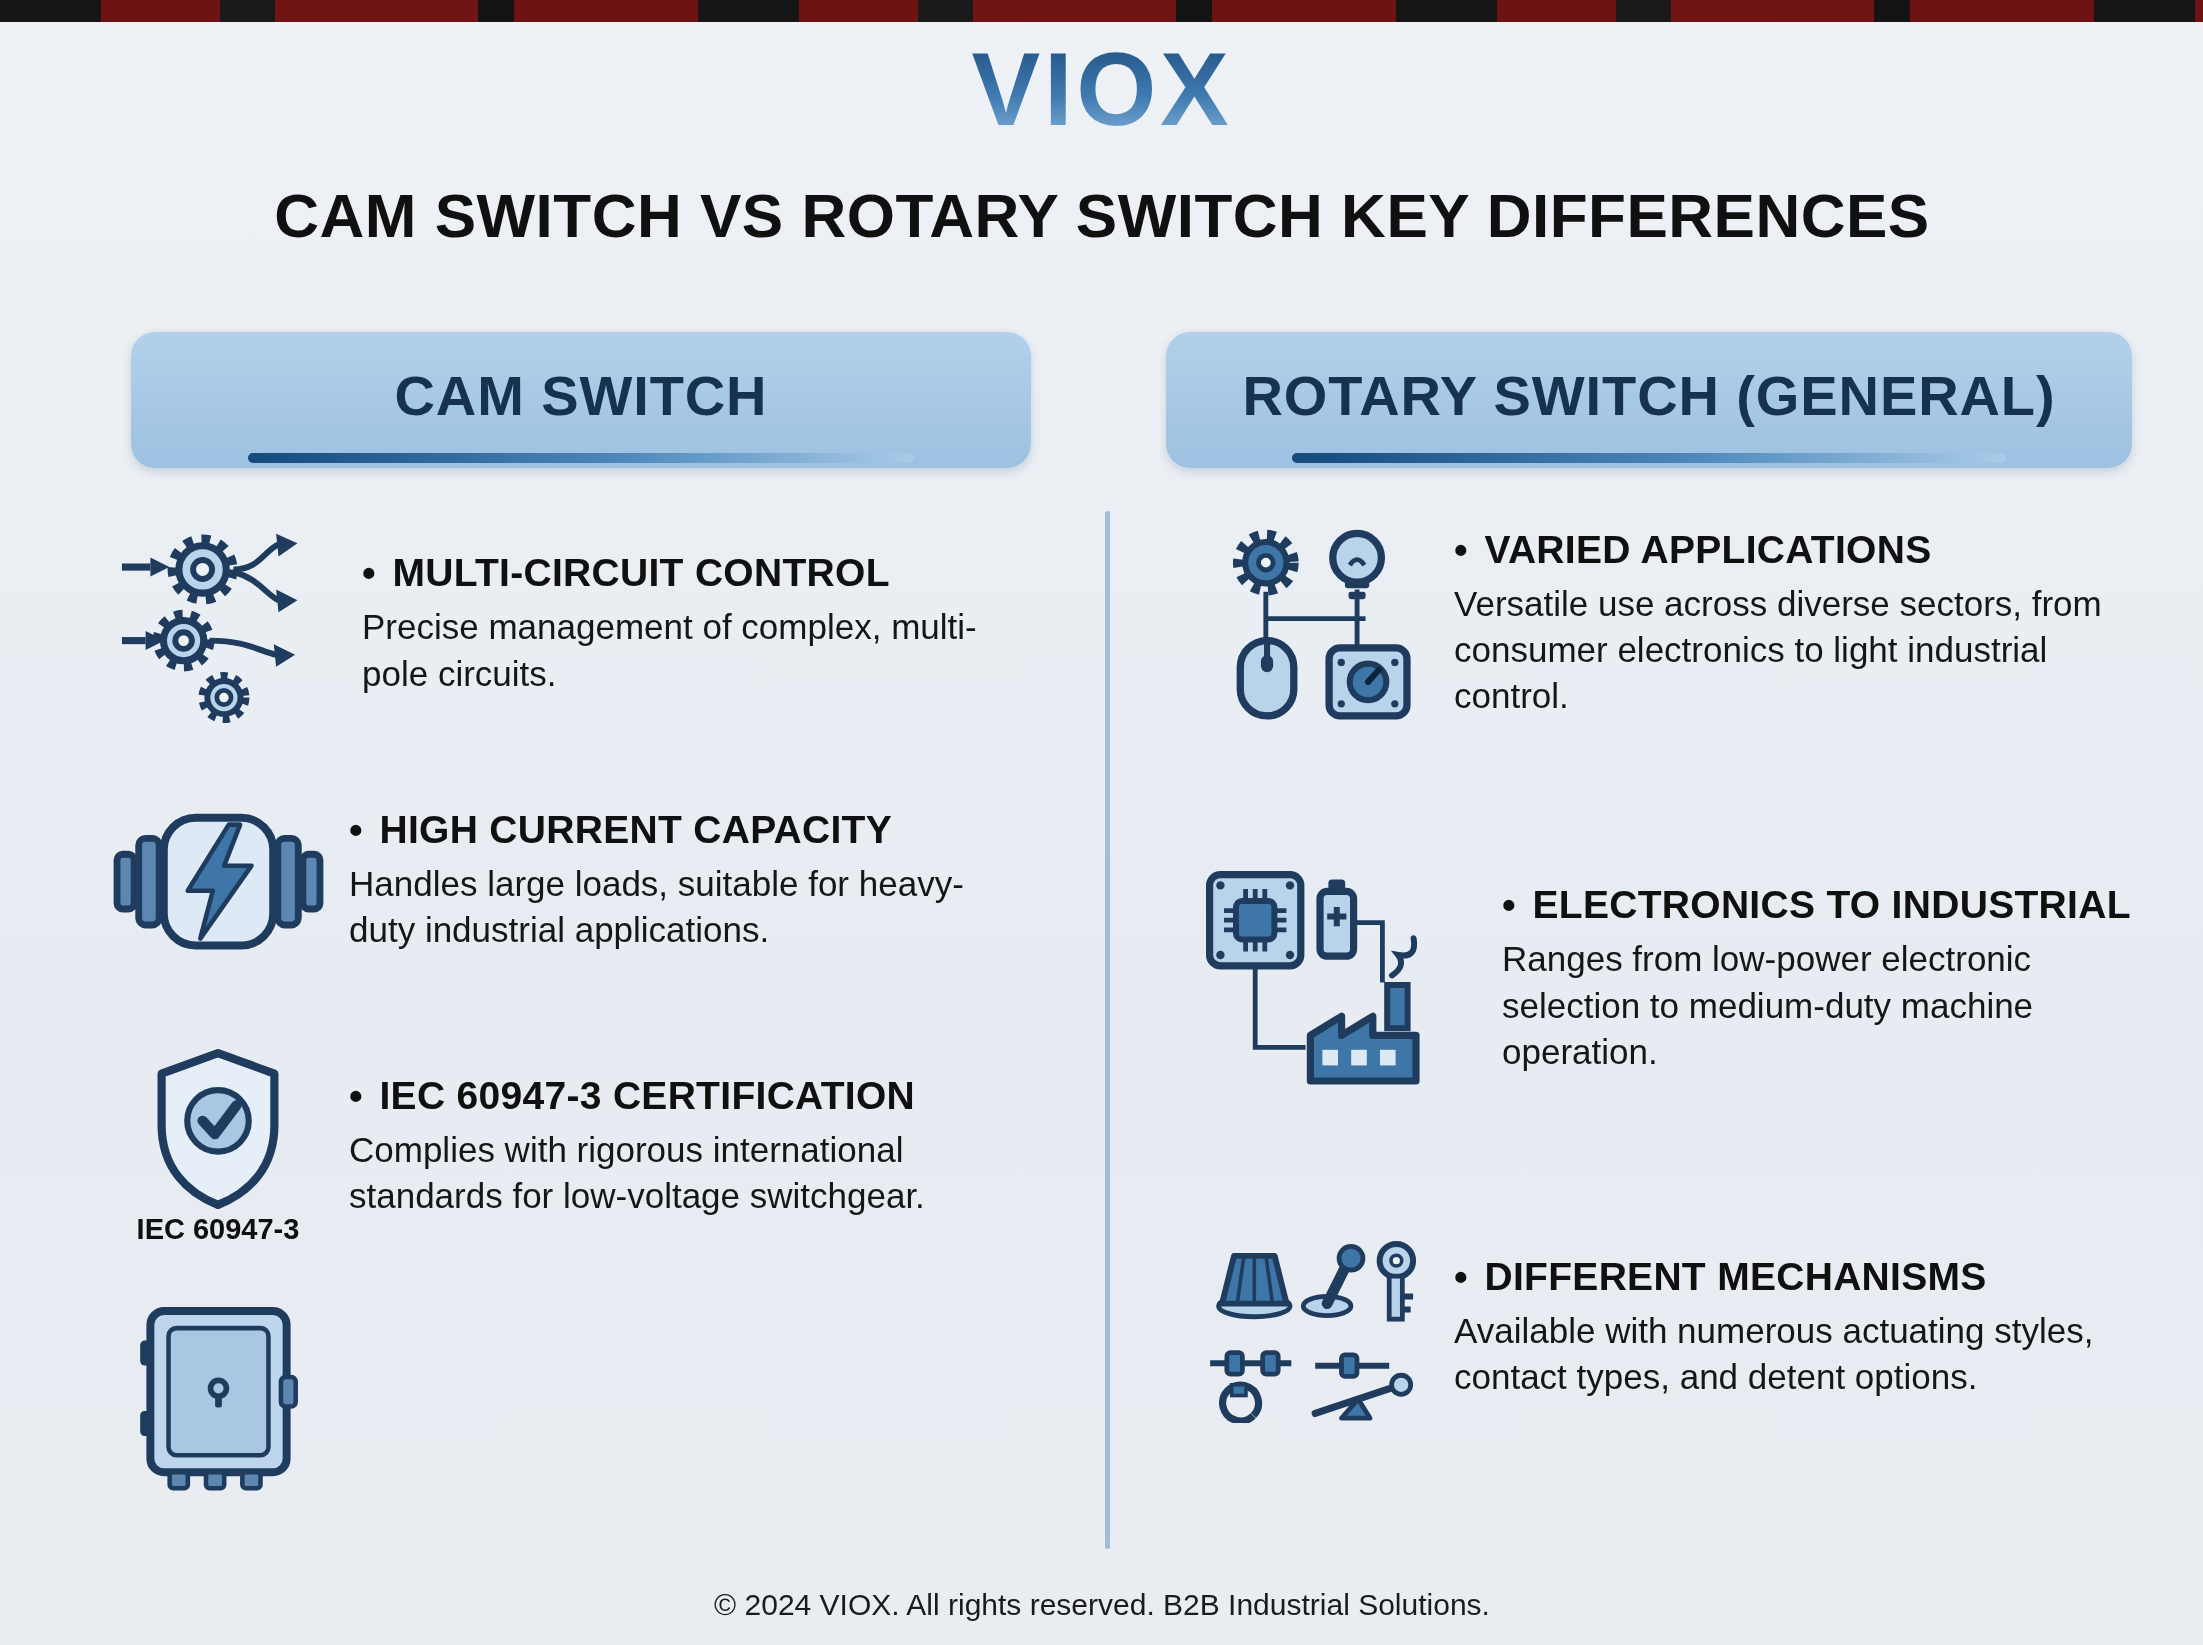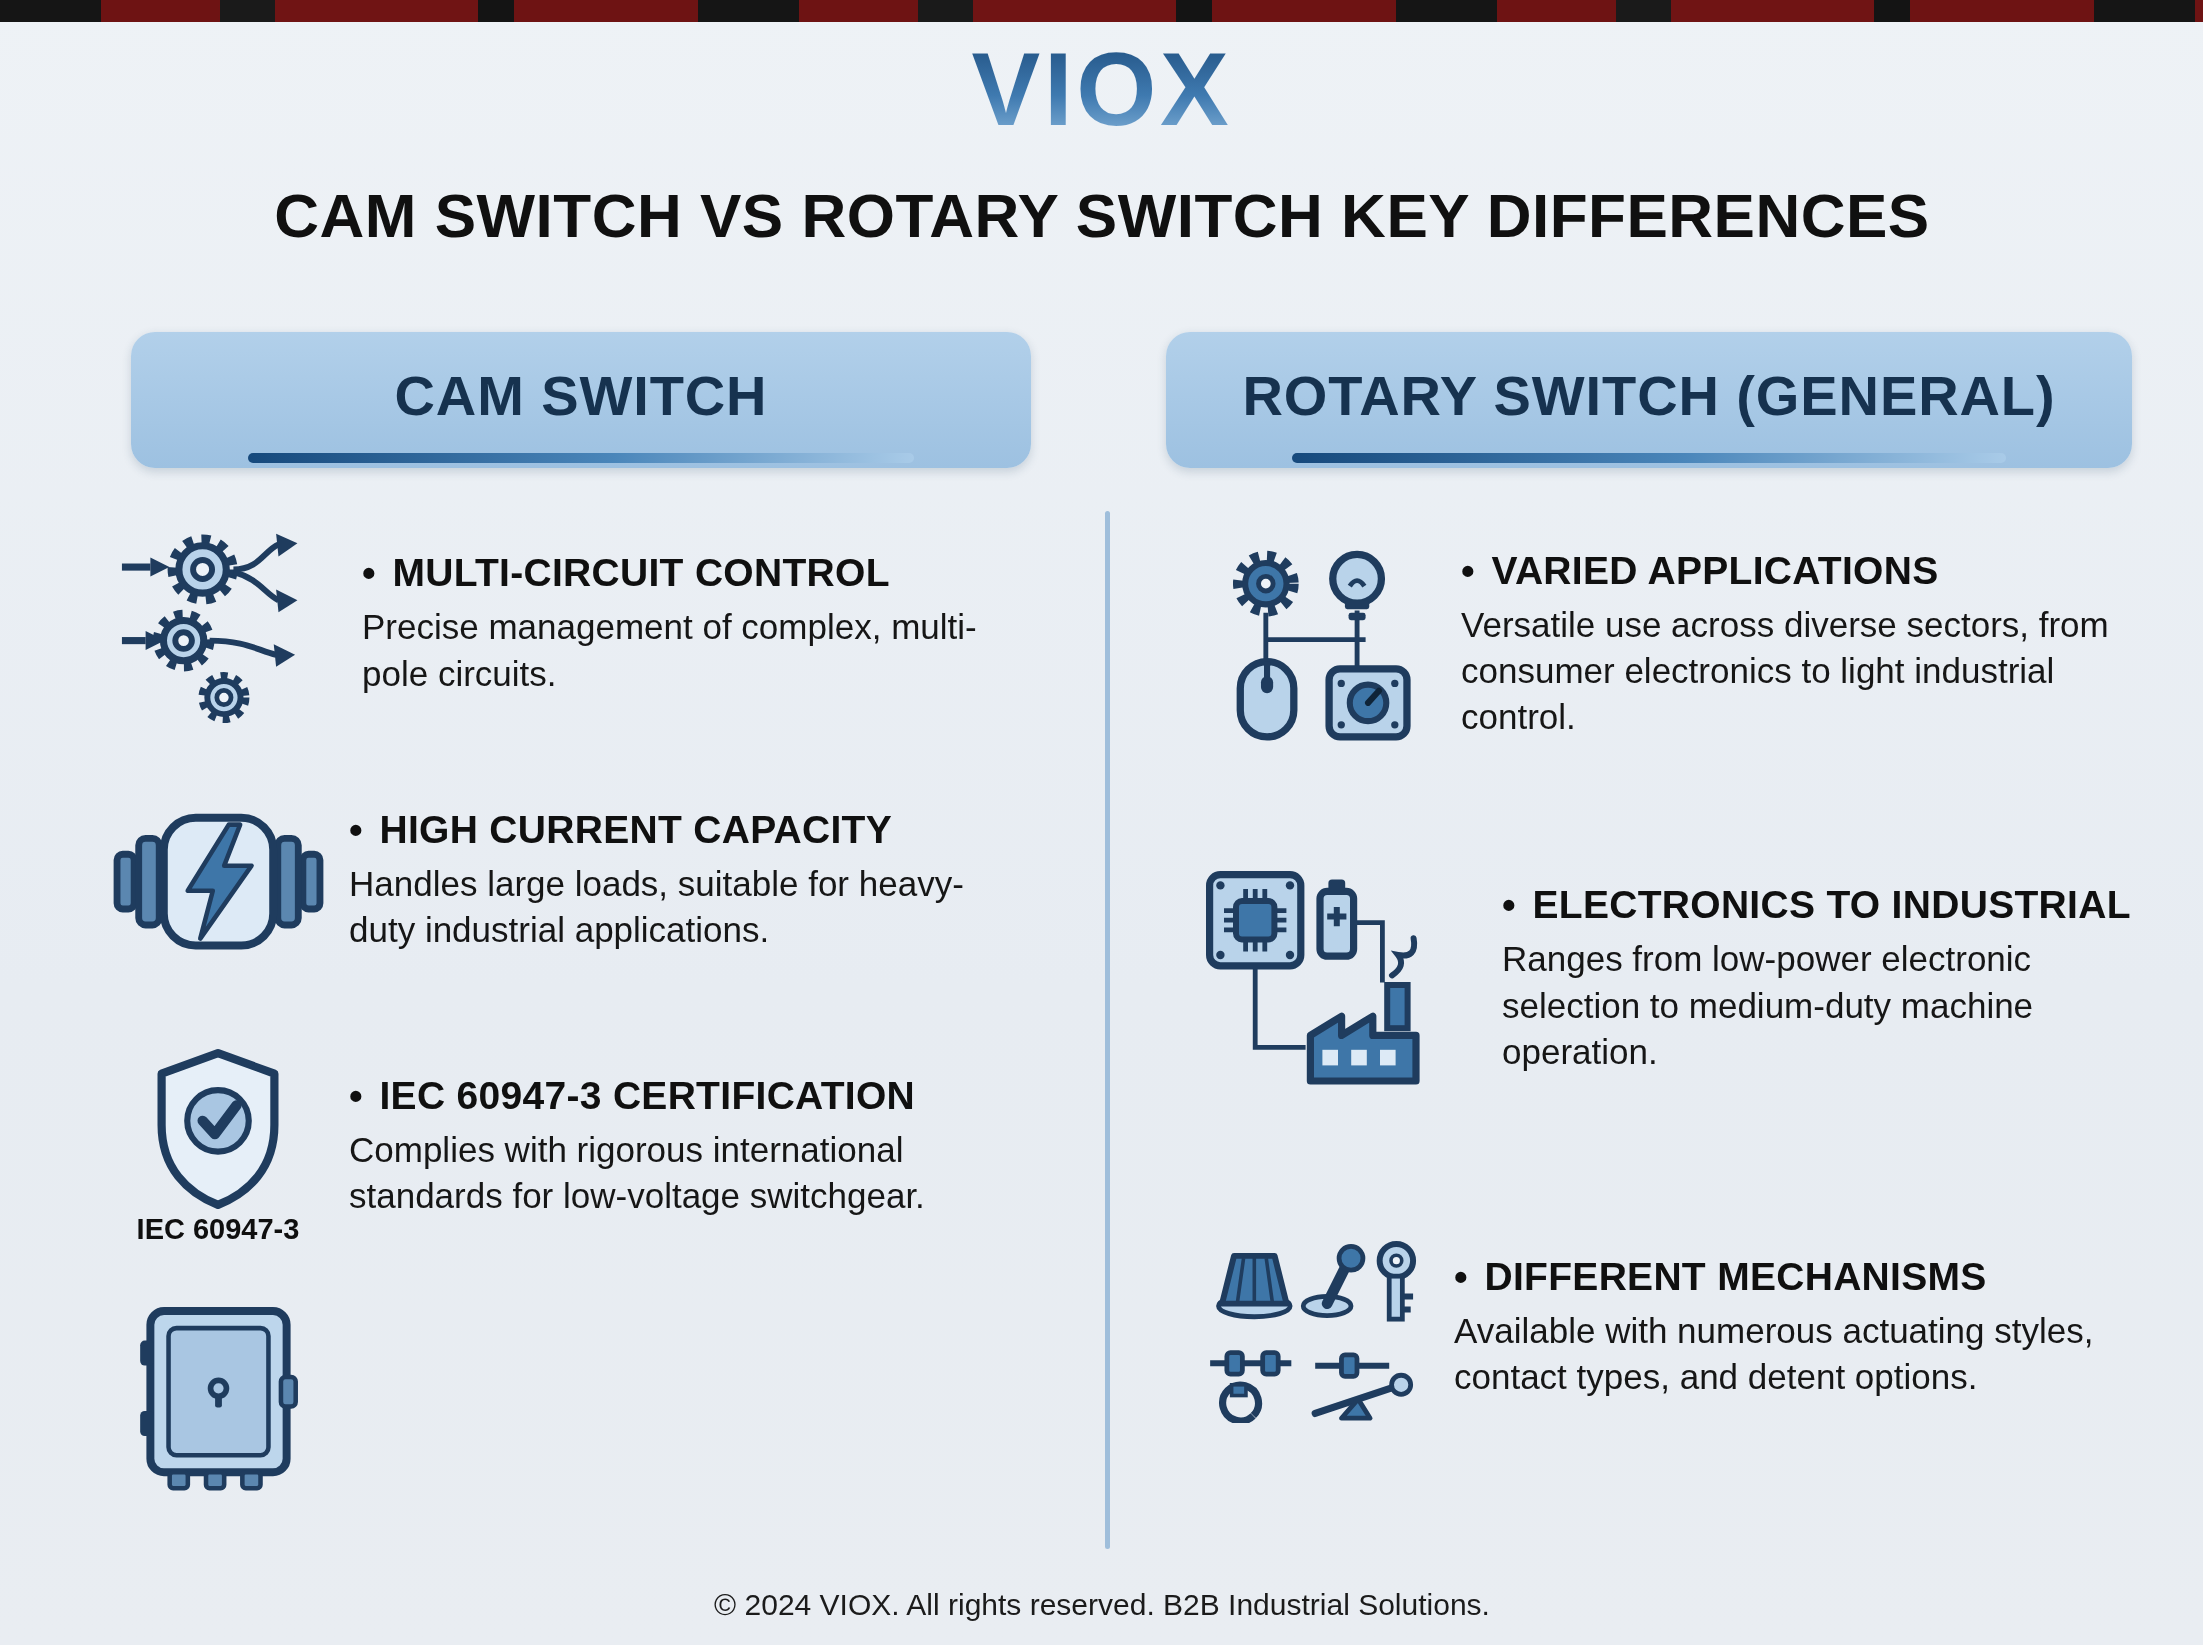--- a/index.html
+++ b/index.html
@@ -153,21 +153,21 @@
         <rect x="72" y="82" width="6" height="11" rx="2" fill="#1f3c5e"></rect>
         <g fill="#5b87b0" stroke="#1f3c5e" stroke-width="4">
           <rect x="32" y="150" width="16" height="14" rx="3"></rect>
           <rect x="64" y="150" width="16" height="14" rx="3"></rect>
           <rect x="96" y="150" width="16" height="14" rx="3"></rect>
         </g>
       </svg>
     </div>
   </div>
 
-  <div class="item rightcol" style="top:535px;gap:7px;">
+  <div class="item rightcol" style="top:514px;">
     <div class="icon-box">
       <svg width="219" height="219" viewBox="0 0 180 180">
         <path d="M50 64 V104 M50 86 H132 M125 62 V110" stroke="#1f3c5e" stroke-width="4" fill="none"></path>
         <circle cx="50" cy="40" r="22" fill="none" stroke="#1f3c5e" stroke-width="10" stroke-dasharray="6.5 6.5"></circle>
         <circle cx="50" cy="40" r="17" fill="#3e76a8" stroke="#1f3c5e" stroke-width="5"></circle>
         <circle cx="50" cy="40" r="6" fill="#eef3f8" stroke="#1f3c5e" stroke-width="4"></circle>
         <circle cx="125" cy="36" r="20" fill="#b9d3ea" stroke="#1f3c5e" stroke-width="6"></circle>
         <path d="M119 42 q6 -9 12 0" fill="none" stroke="#1f3c5e" stroke-width="4"></path>
         <rect x="115" y="54" width="20" height="7" rx="2" fill="#1f3c5e"></rect>
         <rect x="118" y="64" width="14" height="6" rx="2" fill="#1f3c5e"></rect>

